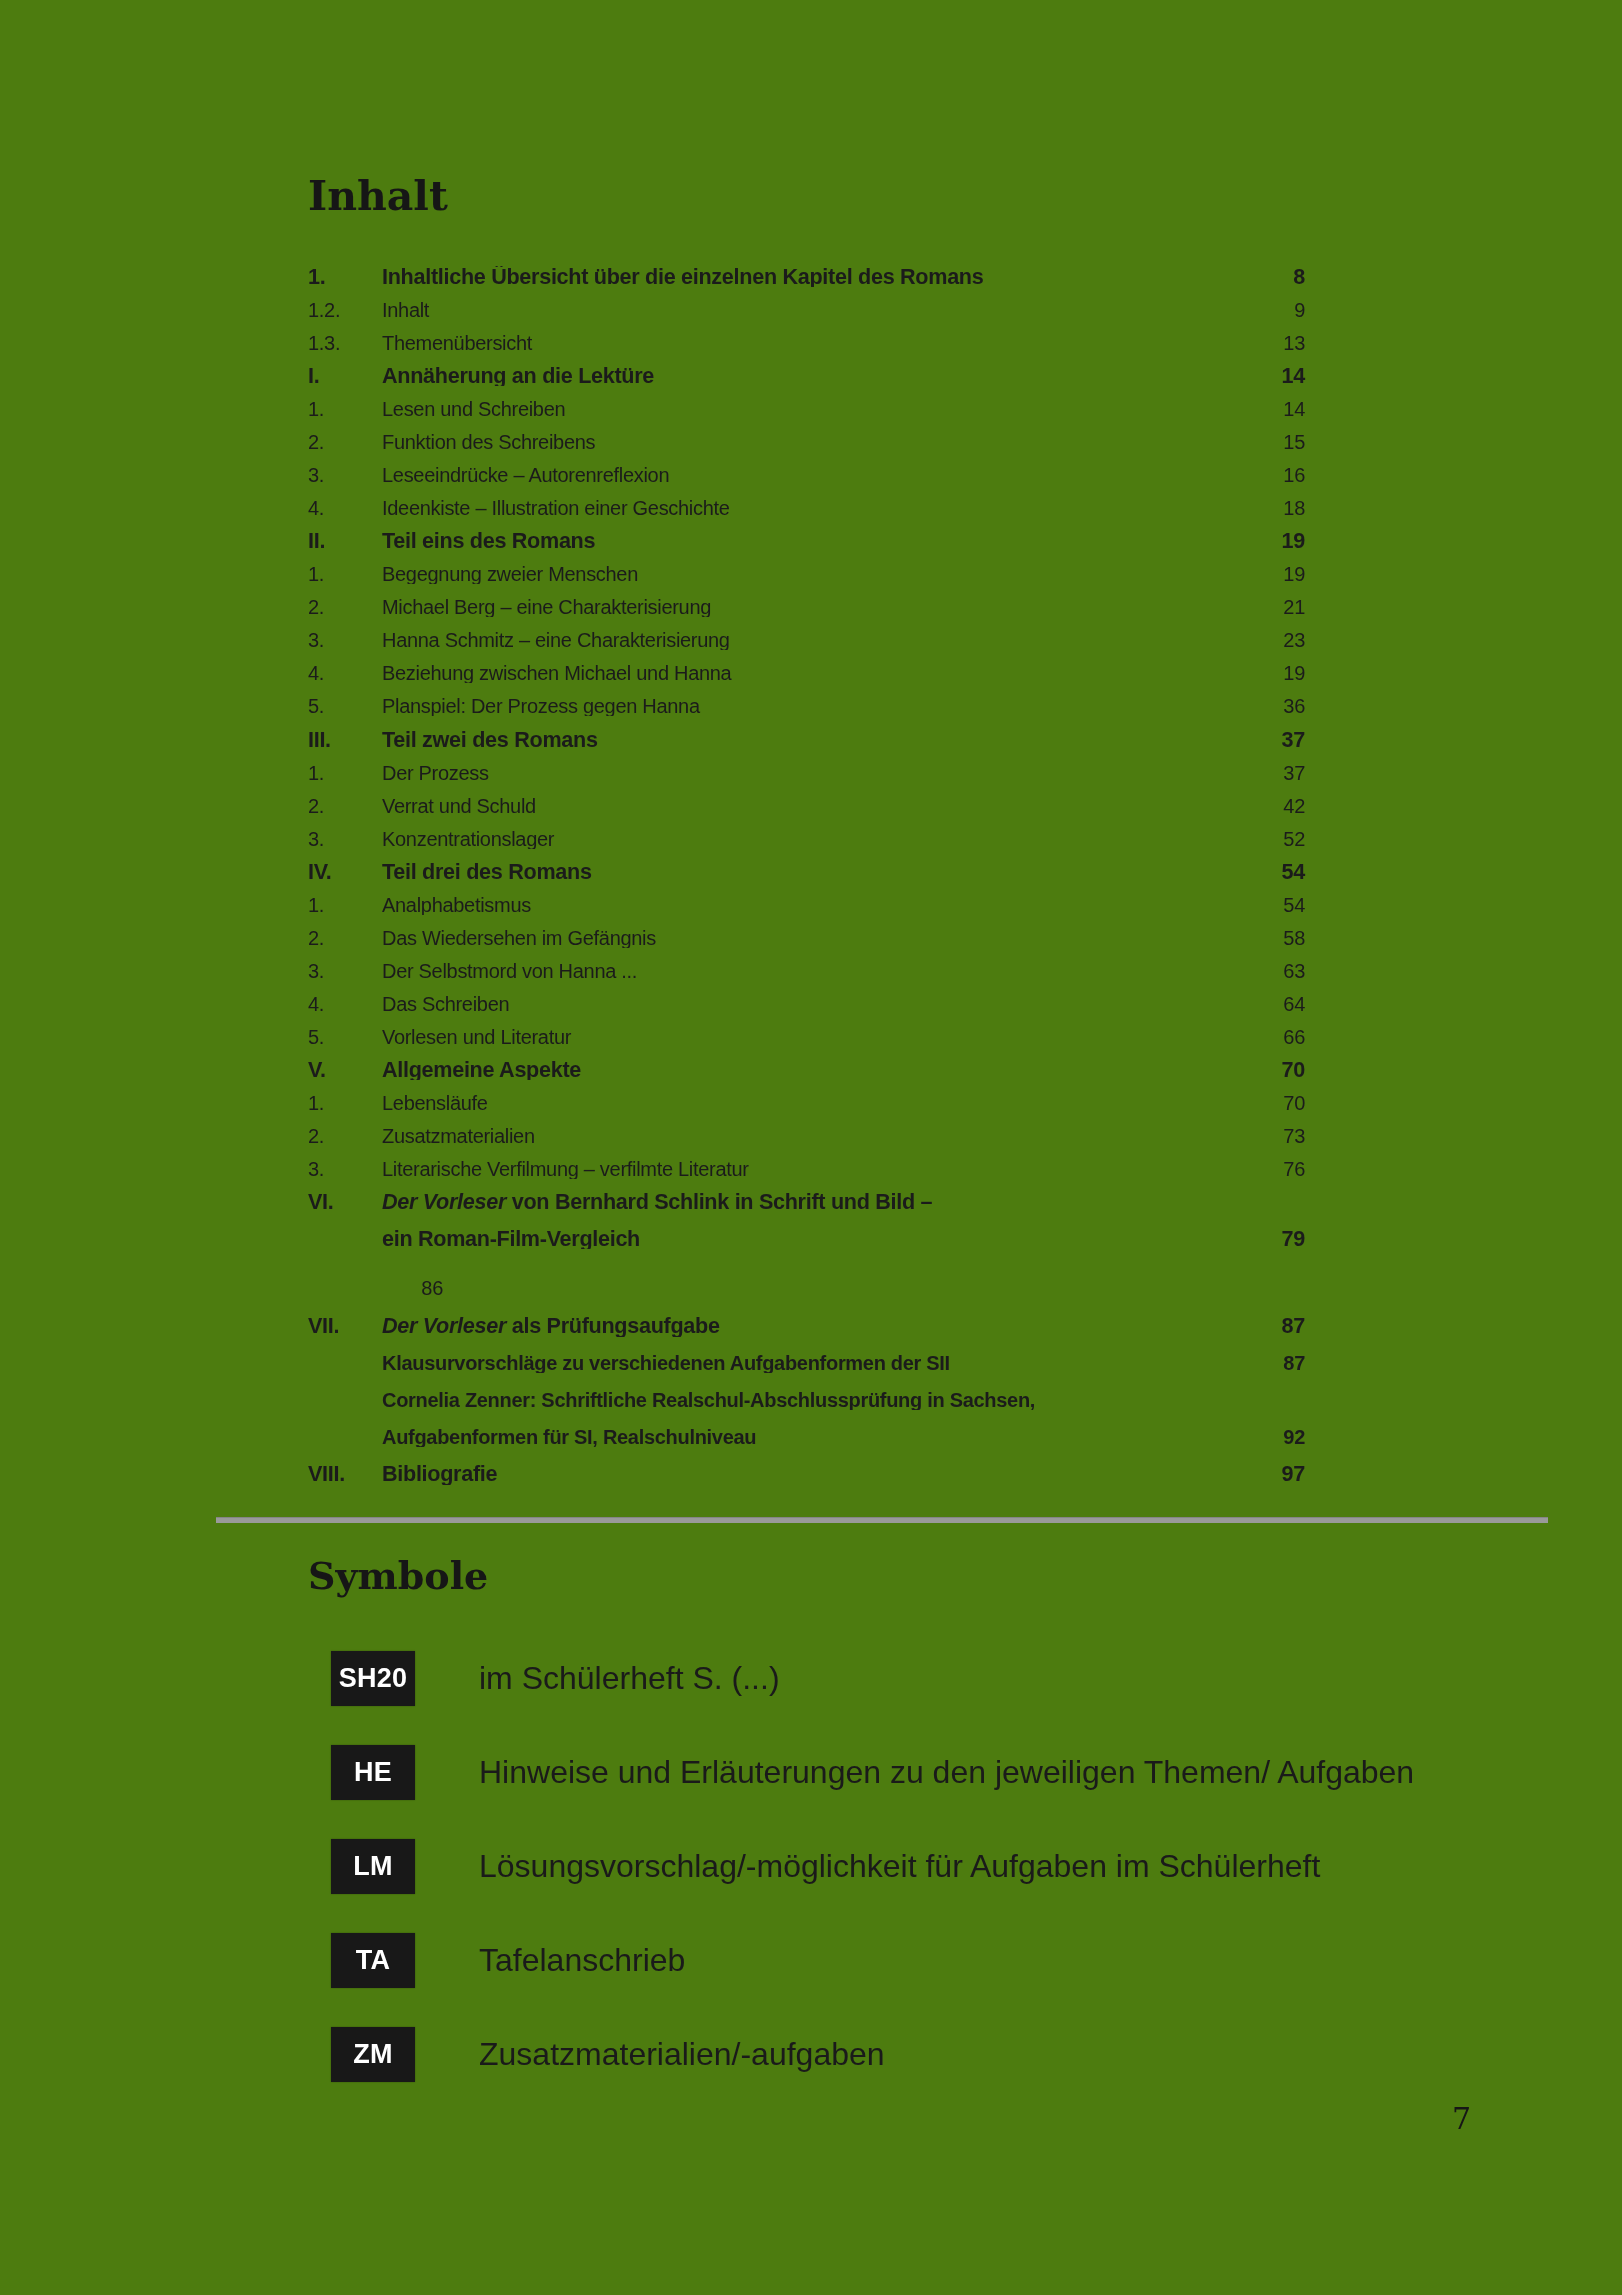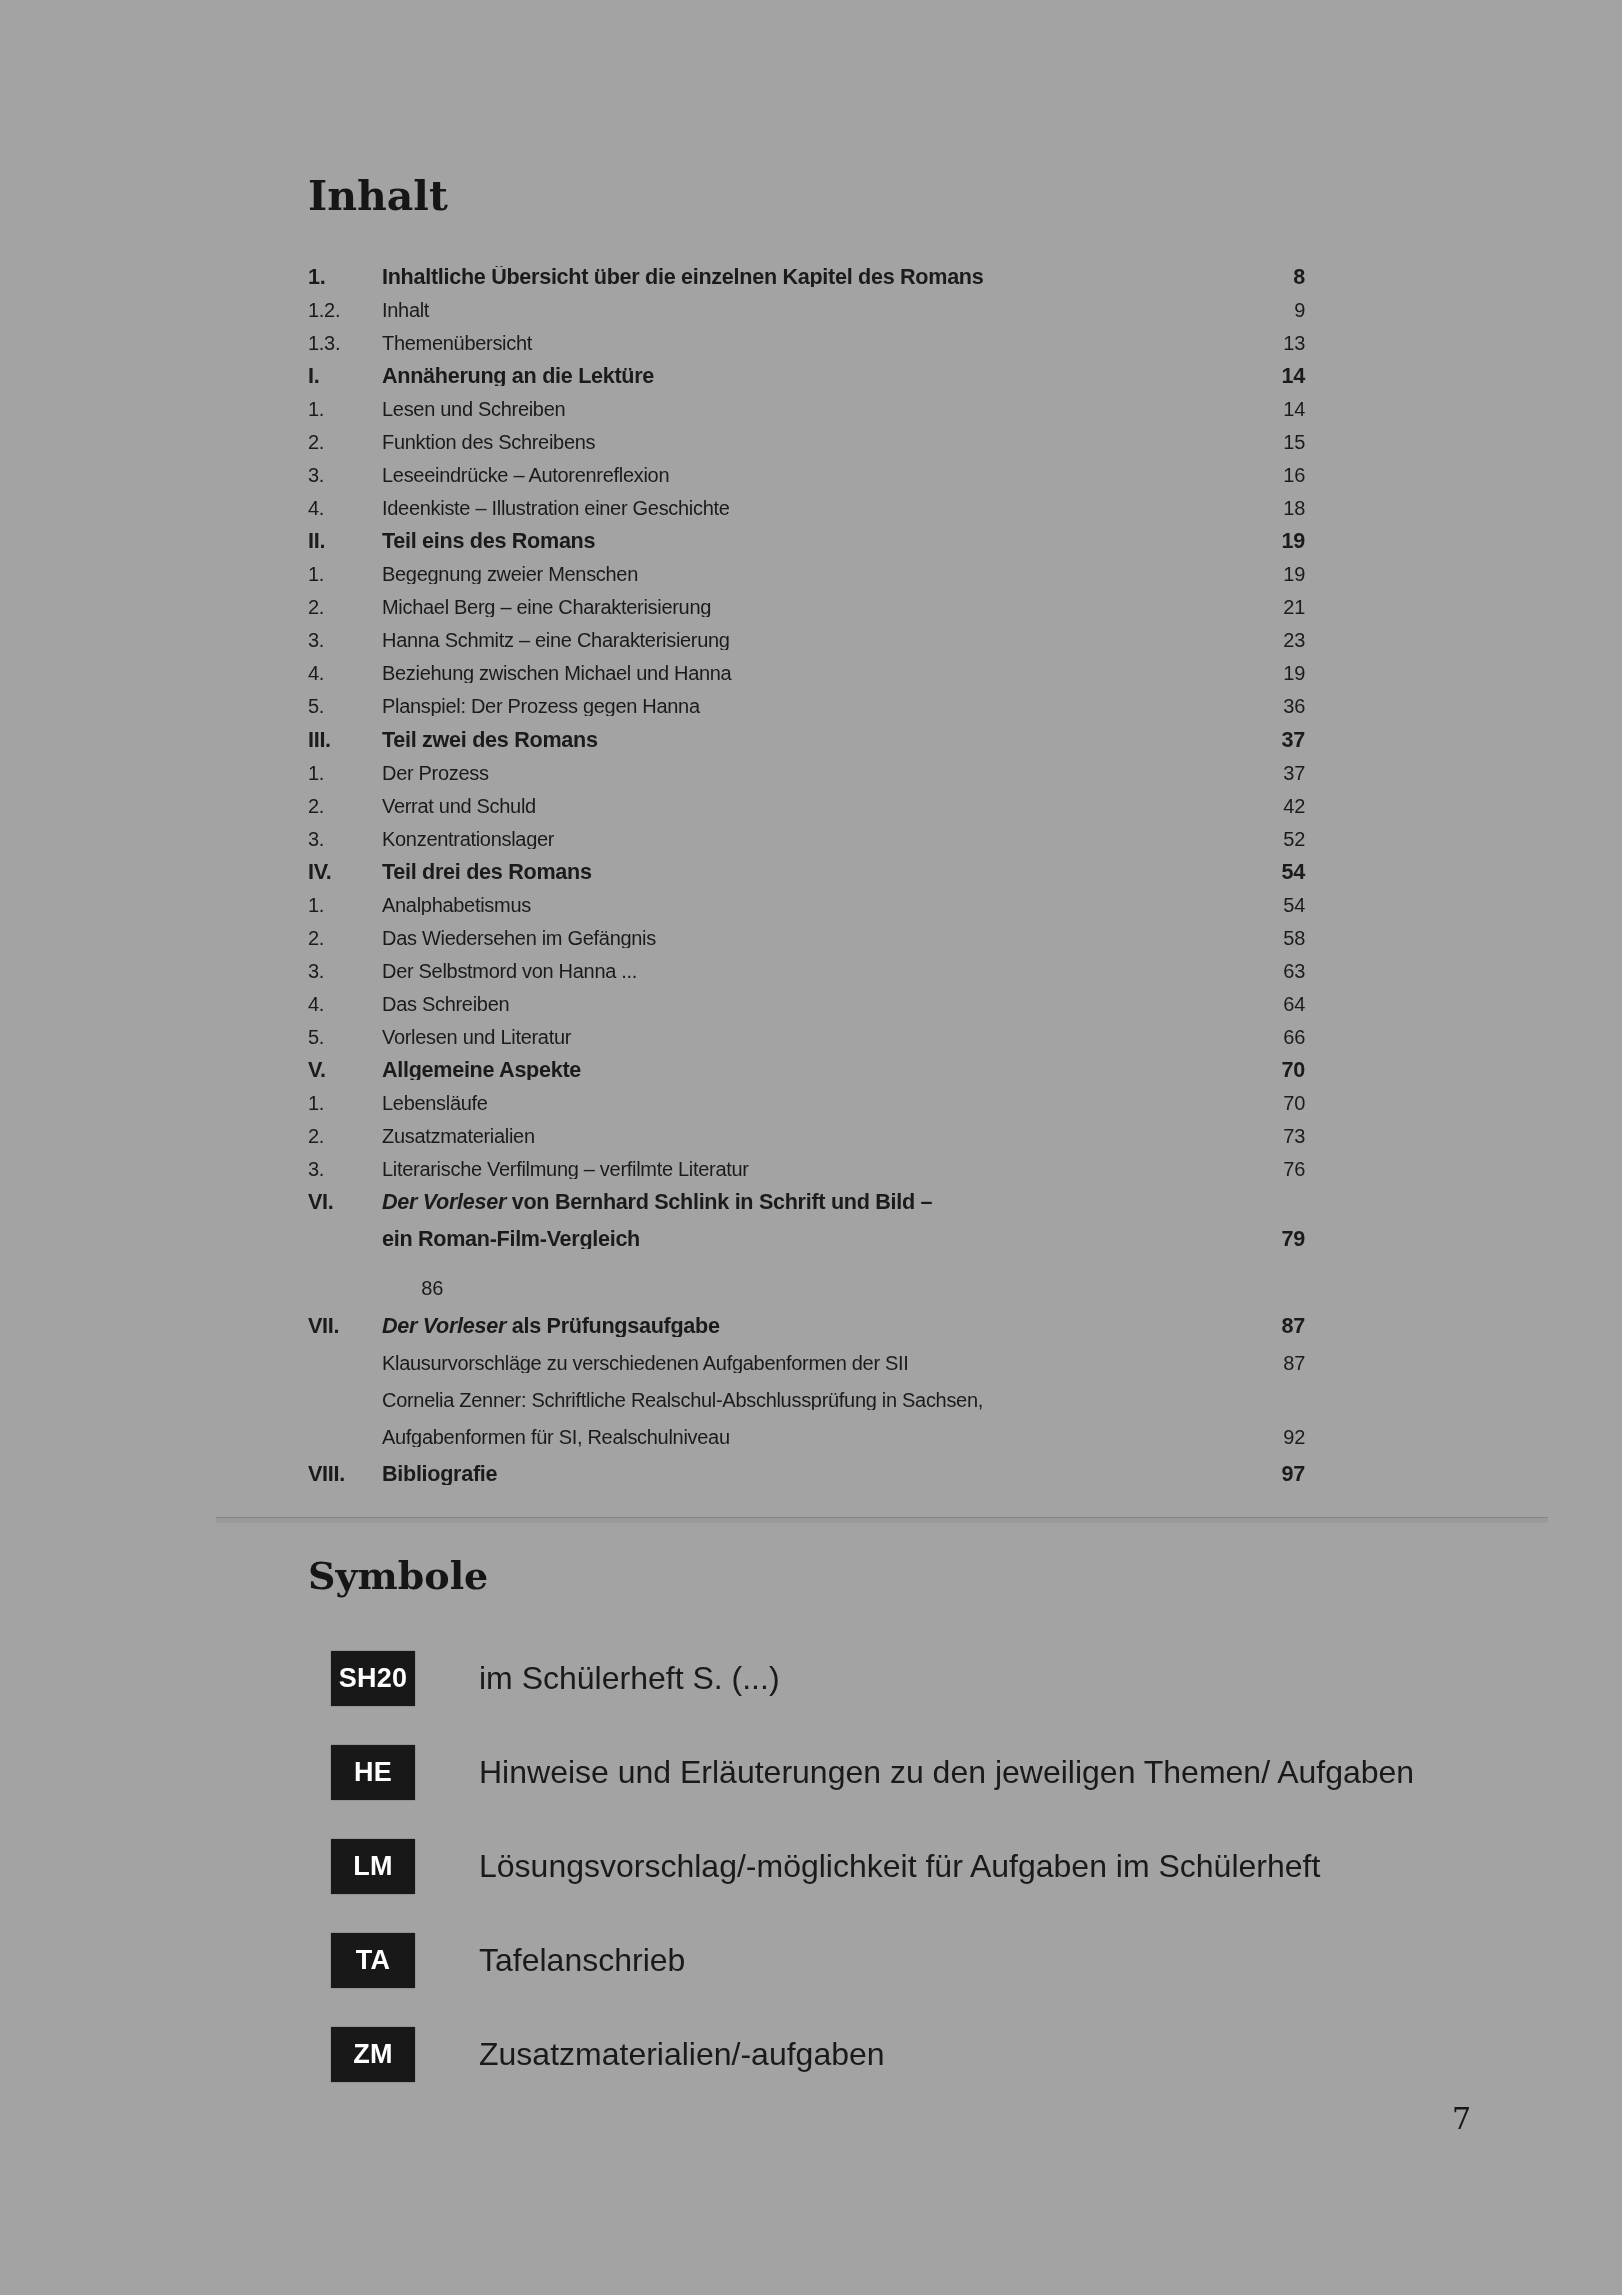--- a/index.html
+++ b/index.html
@@ -1,21 +1,21 @@
 <!DOCTYPE html>
 <html style="font-size:10.8px"><head>
 <meta charset="utf-8">
 <style>
   html, body { margin: 0; padding: 0; }
   body { background: #e8e8e8; }
   .page {
     position: relative;
     width: 1622px;
     height: 2295px;
-    background: #a3a3a3;
+    background: #4d7c0f;
     font-family: "Liberation Sans", sans-serif;
     color: #1b1b1b;
     overflow: hidden;
   }
 
   
   .h-serif {
     position: absolute;
     left: 308px;
     font-family: "DejaVu Serif", "Liberation Serif", serif;
@@ -39,21 +39,21 @@
     height: 33px;
     font-size: 20px;
     letter-spacing: -0.3px;
     line-height: 1;
   }
   .toc-row.bold { font-weight: 700; font-size: 21.6px; }
   .toc-num   { width: 74px; flex: 0 0 74px; }
   .toc-title { flex: 1 1 auto; white-space: nowrap; overflow: hidden; }
   .toc-page  { flex: 0 0 61px; text-align: right; }
   .it { font-style: italic; }
-  .mt6  { margin-top: 4px; }
+  .mt6  { margin-top: 4px; font-weight: bold; }
   .mt8  { margin-top: 5.4px; }
   .mt10 { margin-top: 1px; align-items: center; }
   .mt24 { margin-top: 16px; }
 
   
   .divider {
     position: absolute;
     left: 216px;
     top: 1517px;
     width: 1332px;

